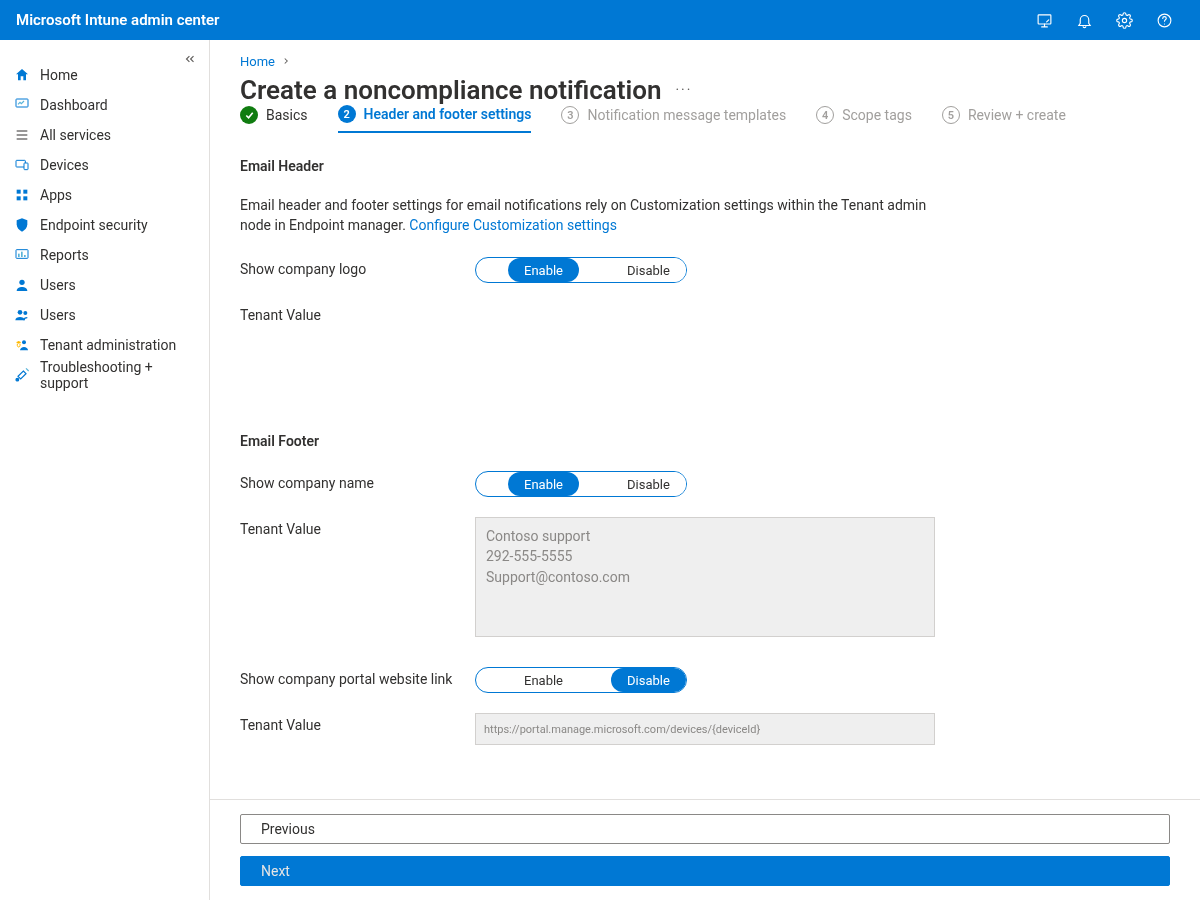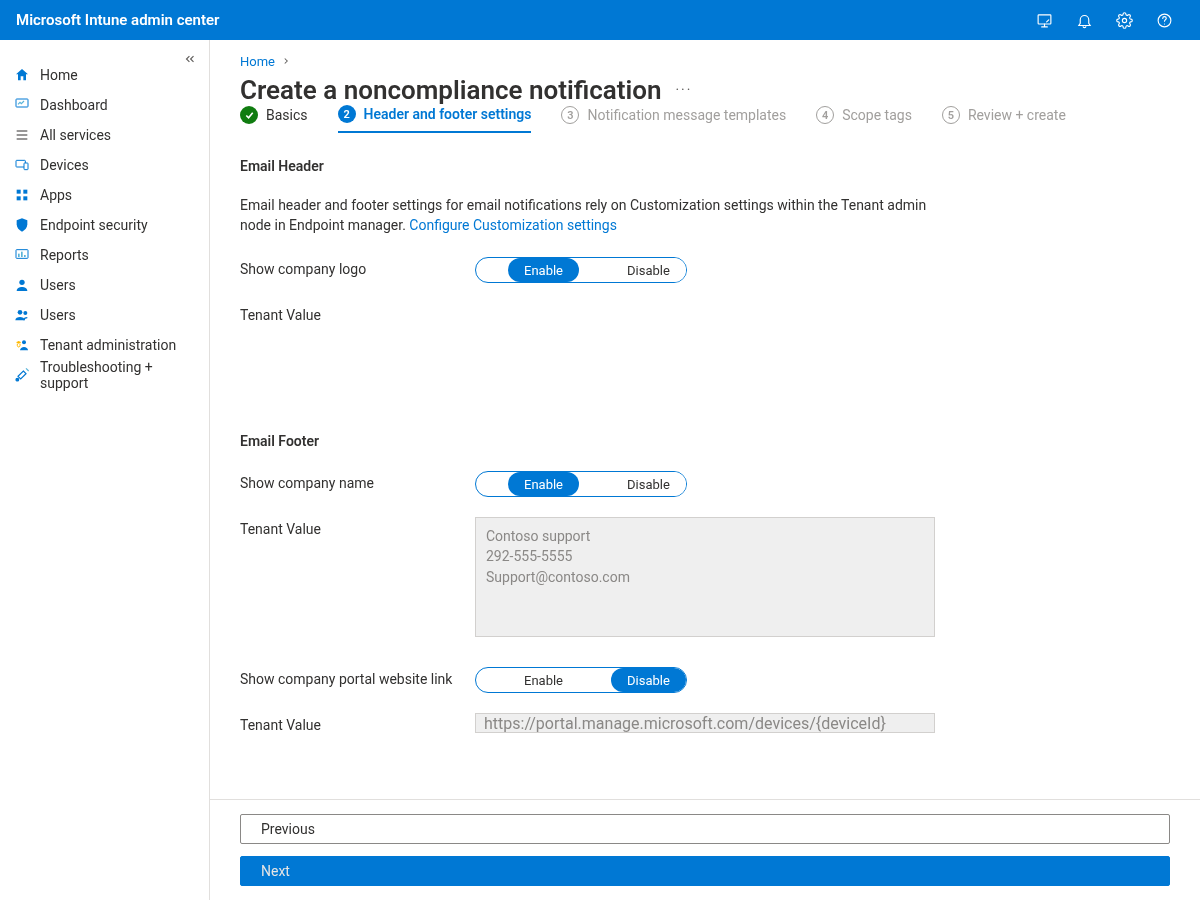--- a/index.html
+++ b/index.html
@@ -45,21 +45,21 @@
   .form-label { width: 235px; flex-shrink:0; font-size:14px; padding-top:4px; }
   .form-control { flex: 0 0 460px; }
 
   
   .seg { display:inline-flex; border:1px solid #0078d4; border-radius: 14px; overflow:hidden; height:26px; align-items:stretch;}
   .seg .opt { padding: 0 16px; display:flex; align-items:center; font-size:13px; cursor:pointer; background:#fff; color:#323130;margin-left:32px;}
   .seg .opt.active { background:#0078d4; color:#fff; border-radius:14px;}
 
   .tenant-block { margin-bottom: 110px; }
   .readonly-box { width: 460px; min-height: 120px; background:#efefef; border:1px solid #d2d0ce; padding:8px 10px; color:#8a8886; font-size:14px; line-height:1.45; white-space:pre-line;}
-  .readonly-input { width:460px; height:20px; background:#efefef; border:1px solid #d2d0ce; padding:0 8px; color:#8a8886; font-size:16px; }
+  .readonly-input { width:460px; height:32px; background:#efefef; border:1px solid #d2d0ce; padding:0 8px; color:#8a8886; font-size:11px; }
 
   
   .footer-bar { border-top:1px solid #e1dfdd; padding: 14px 30px; display:flex; gap:12px; background:#fff;flex-direction:column;}
   .btn { height:30px; padding:0 20px; font-size:14px; border-radius:2px; cursor:pointer; display:flex; align-items:center;}
   .btn.secondary { background:#fff; border:1px solid #8a8886; color:#323130; }
   .btn.primary { background:#0078d4; border:1px solid #0078d4; color:#e5e5e5; }
 </style>
 </head>
 <body>
 

